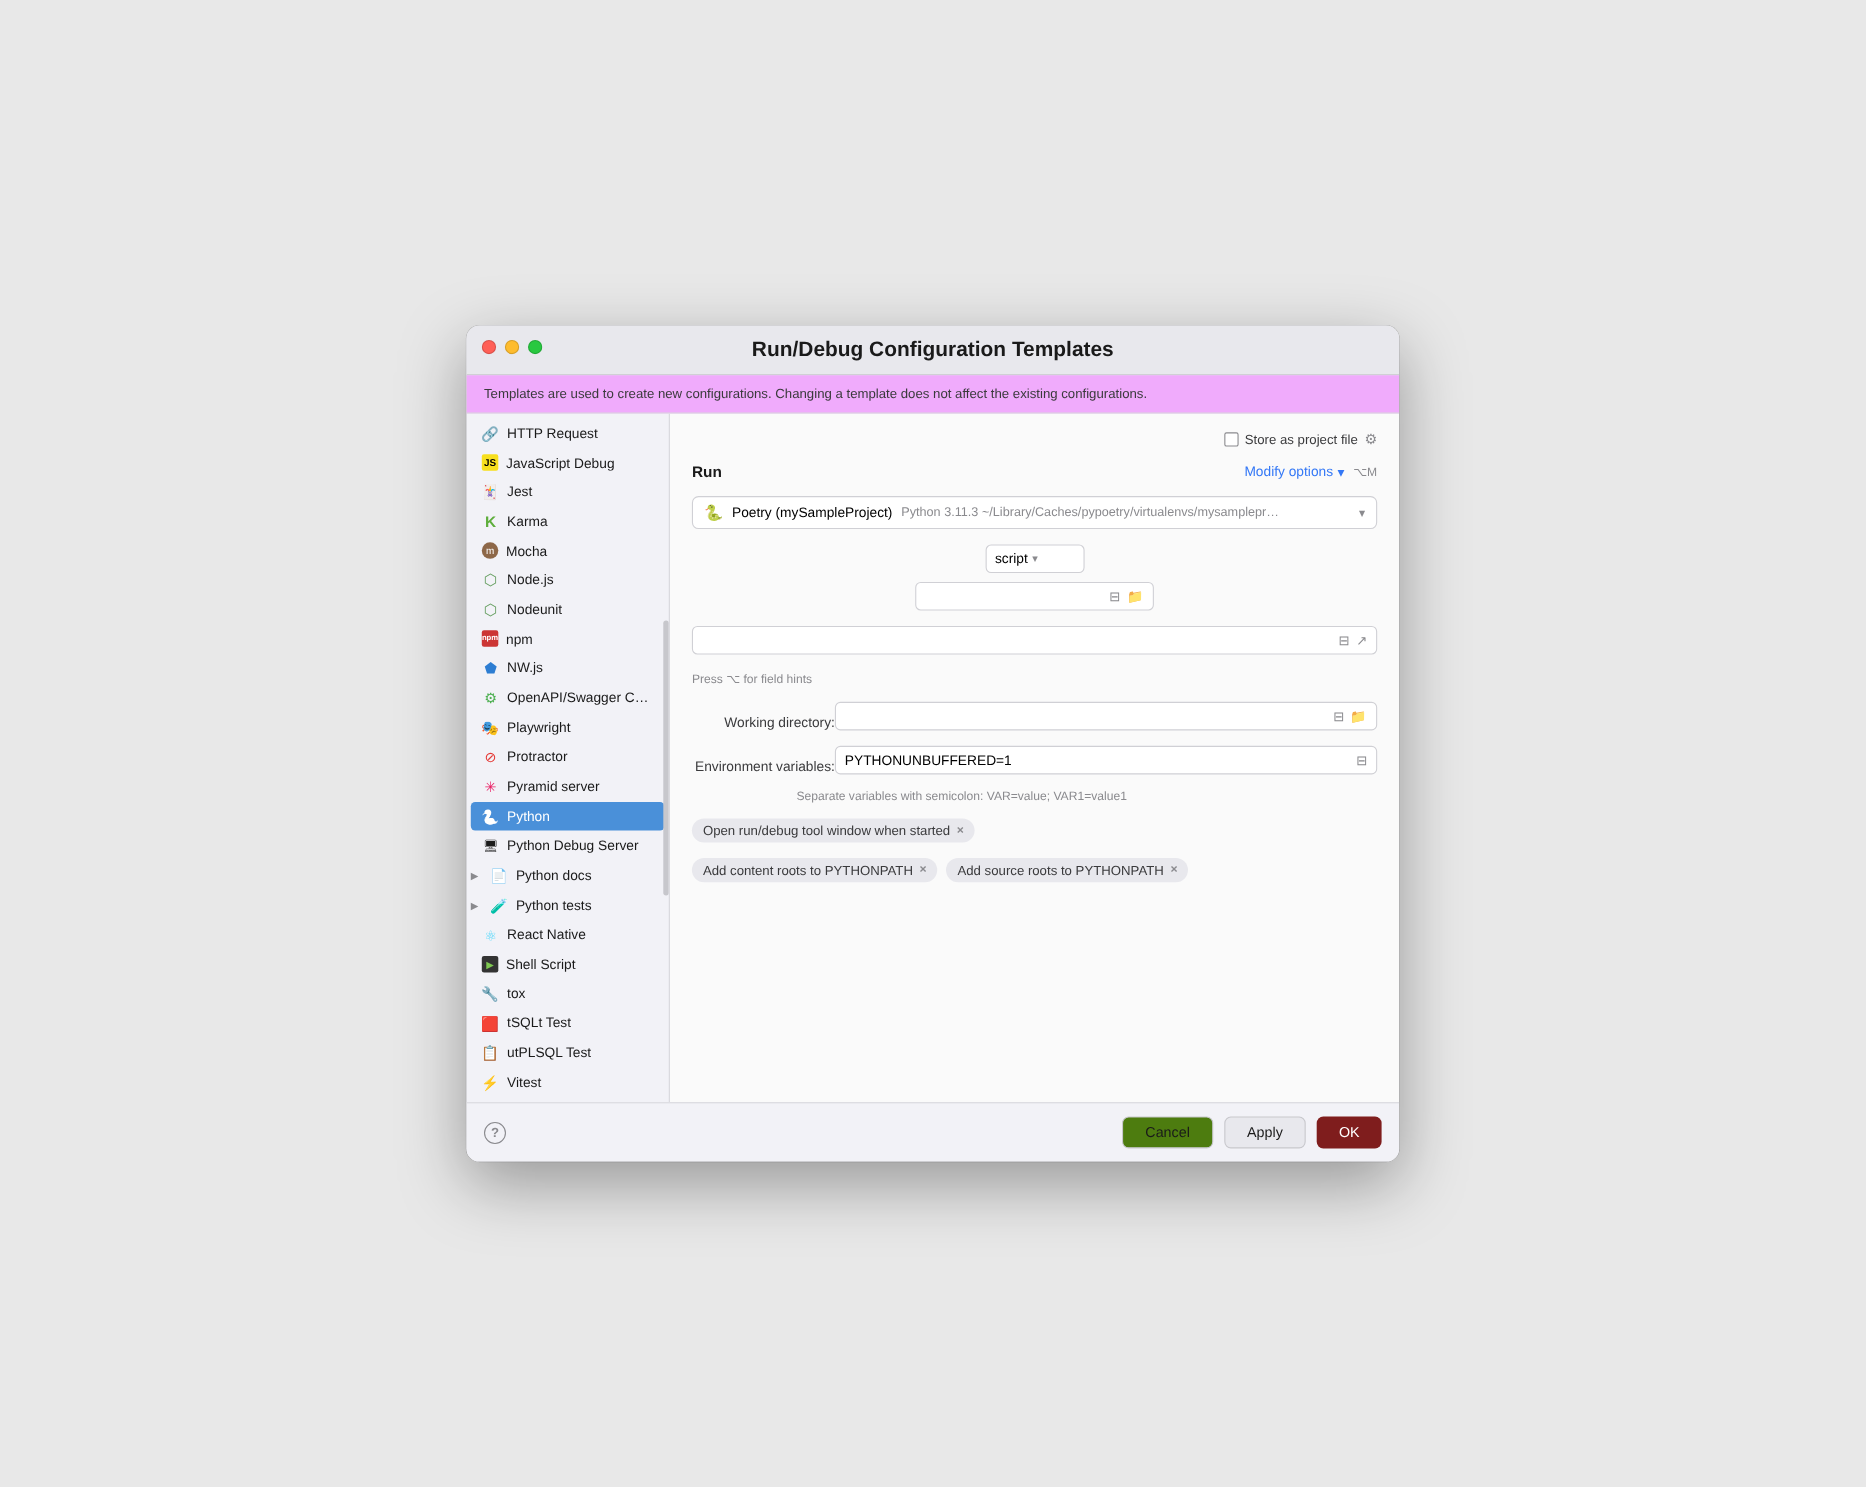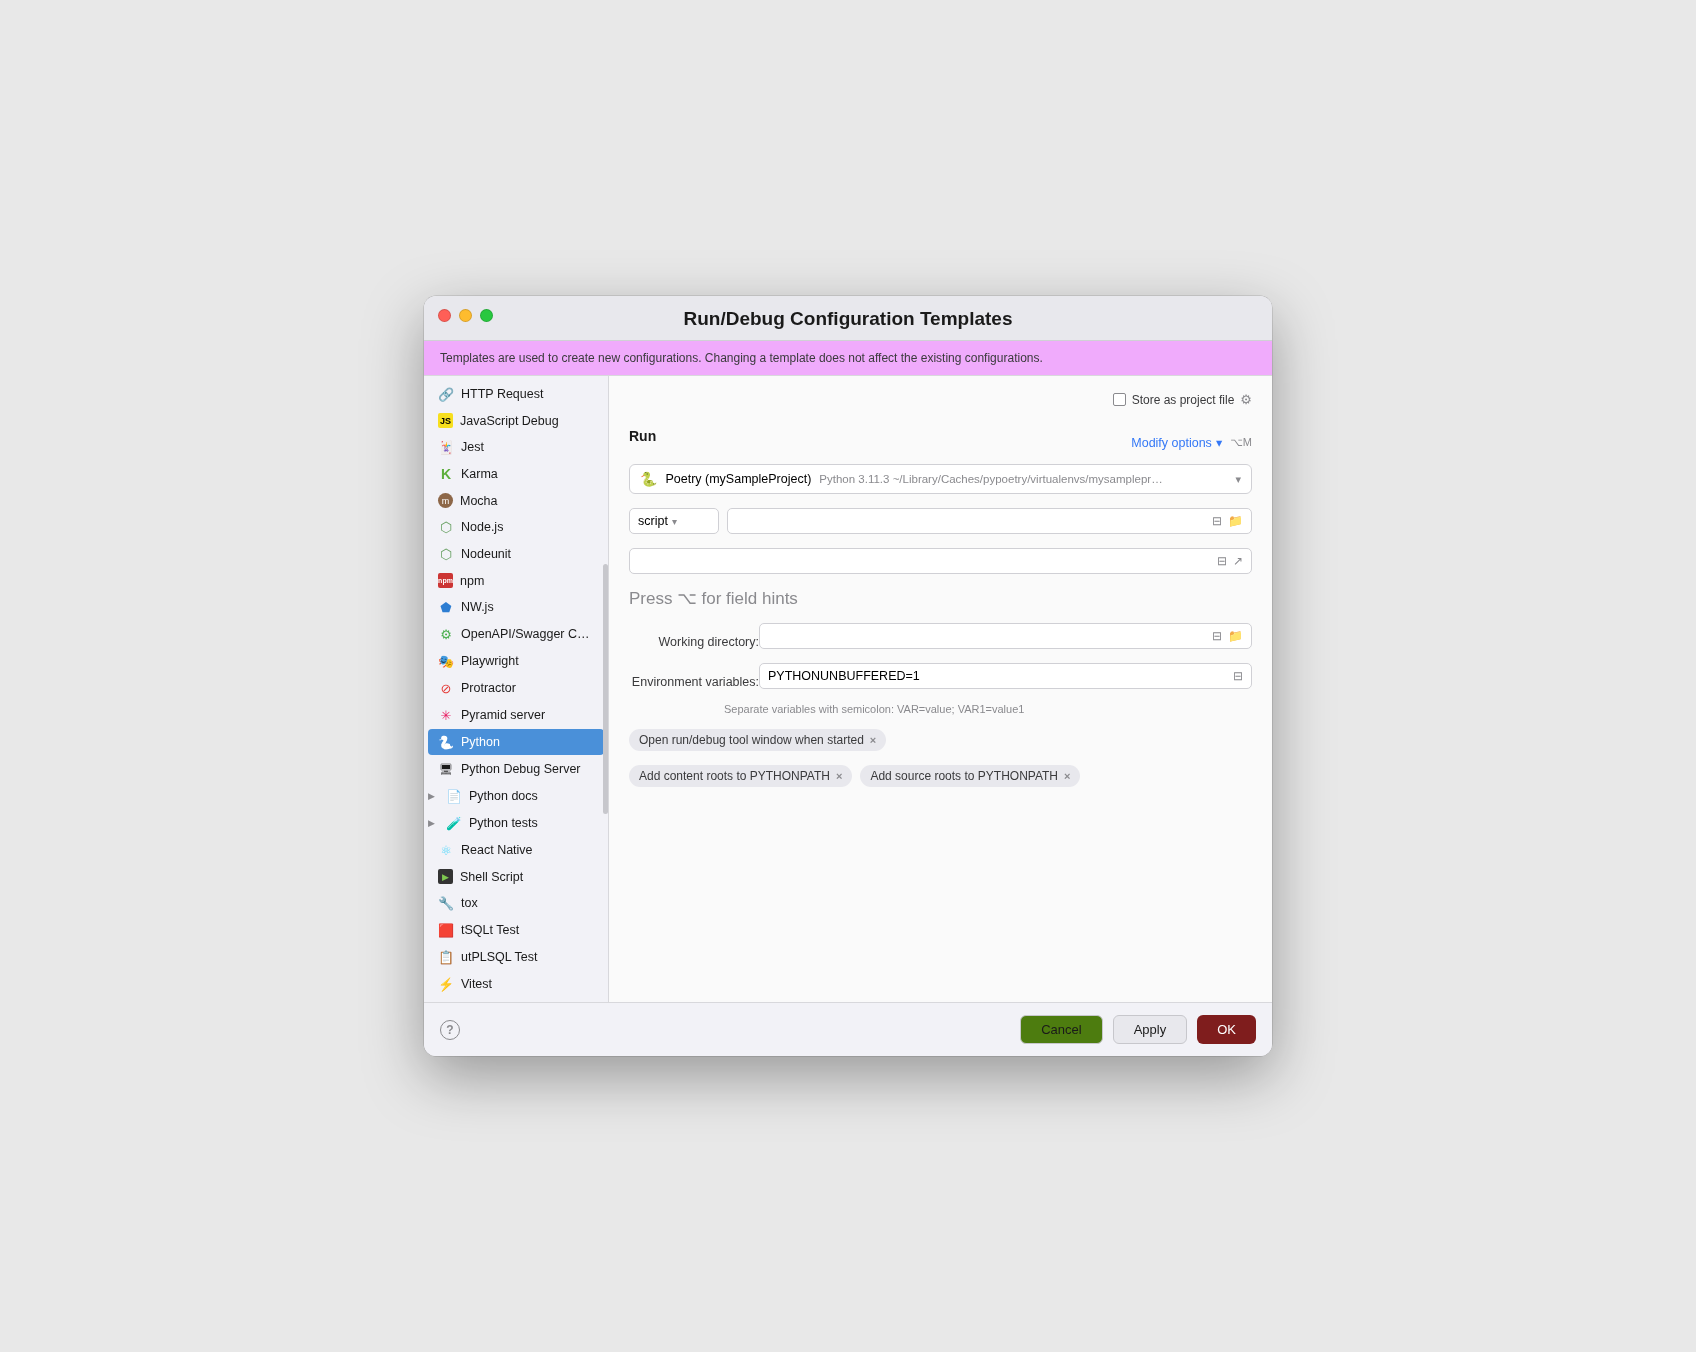--- a/index.html
+++ b/index.html
@@ -137,41 +137,41 @@
     .modify-options-btn {
       display: flex;
       align-items: center;
       gap: 4px;
       color: #3478f6;
       font-size: 12.5px;
       cursor: pointer;
       background: none;
       border: none;
       padding: 0;
-      margin-top: 14px;
     }
     .modify-options-btn .shortcut { color: #8a8a8e; font-size: 11px; margin-left: 4px; }
     .interpreter-row {
       display: flex;
       align-items: center;
       border: 1px solid #d0d0d5;
       border-radius: 6px;
       background: white;
       padding: 6px 10px;
       gap: 8px;
       cursor: pointer;
     }
     .interpreter-icon { font-size: 14px; }
     .interpreter-name { font-weight: 500; font-size: 12.5px; }
     .interpreter-path { font-size: 11.5px; color: #8a8a8e; overflow: hidden; text-overflow: ellipsis; white-space: nowrap; flex: 1; }
     .interpreter-chevron { color: #8a8a8e; font-size: 11px; }
     .script-row {
       display: flex;
       align-items: center;
       gap: 8px;
+      flex-direction: column;
     }
     .script-select {
       border: 1px solid #d0d0d5;
       border-radius: 5px;
       background: white;
       padding: 5px 8px;
       font-size: 12.5px;
       display: flex;
       align-items: center;
       gap: 4px;
@@ -207,21 +207,21 @@
       gap: 6px;
     }
     .single-input-row input {
       flex: 1;
       border: none;
       outline: none;
       font-size: 12.5px;
       background: transparent;
     }
     .field-hint {
-      font-size: 17px;
+      font-size: 11px;
       color: #8a8a8e;
     }
     .form-row {
       display: flex;
       align-items: flex-end;
     }
     .form-label {
       font-size: 12.5px;
       color: #3a3a3c;
       white-space: nowrap;

